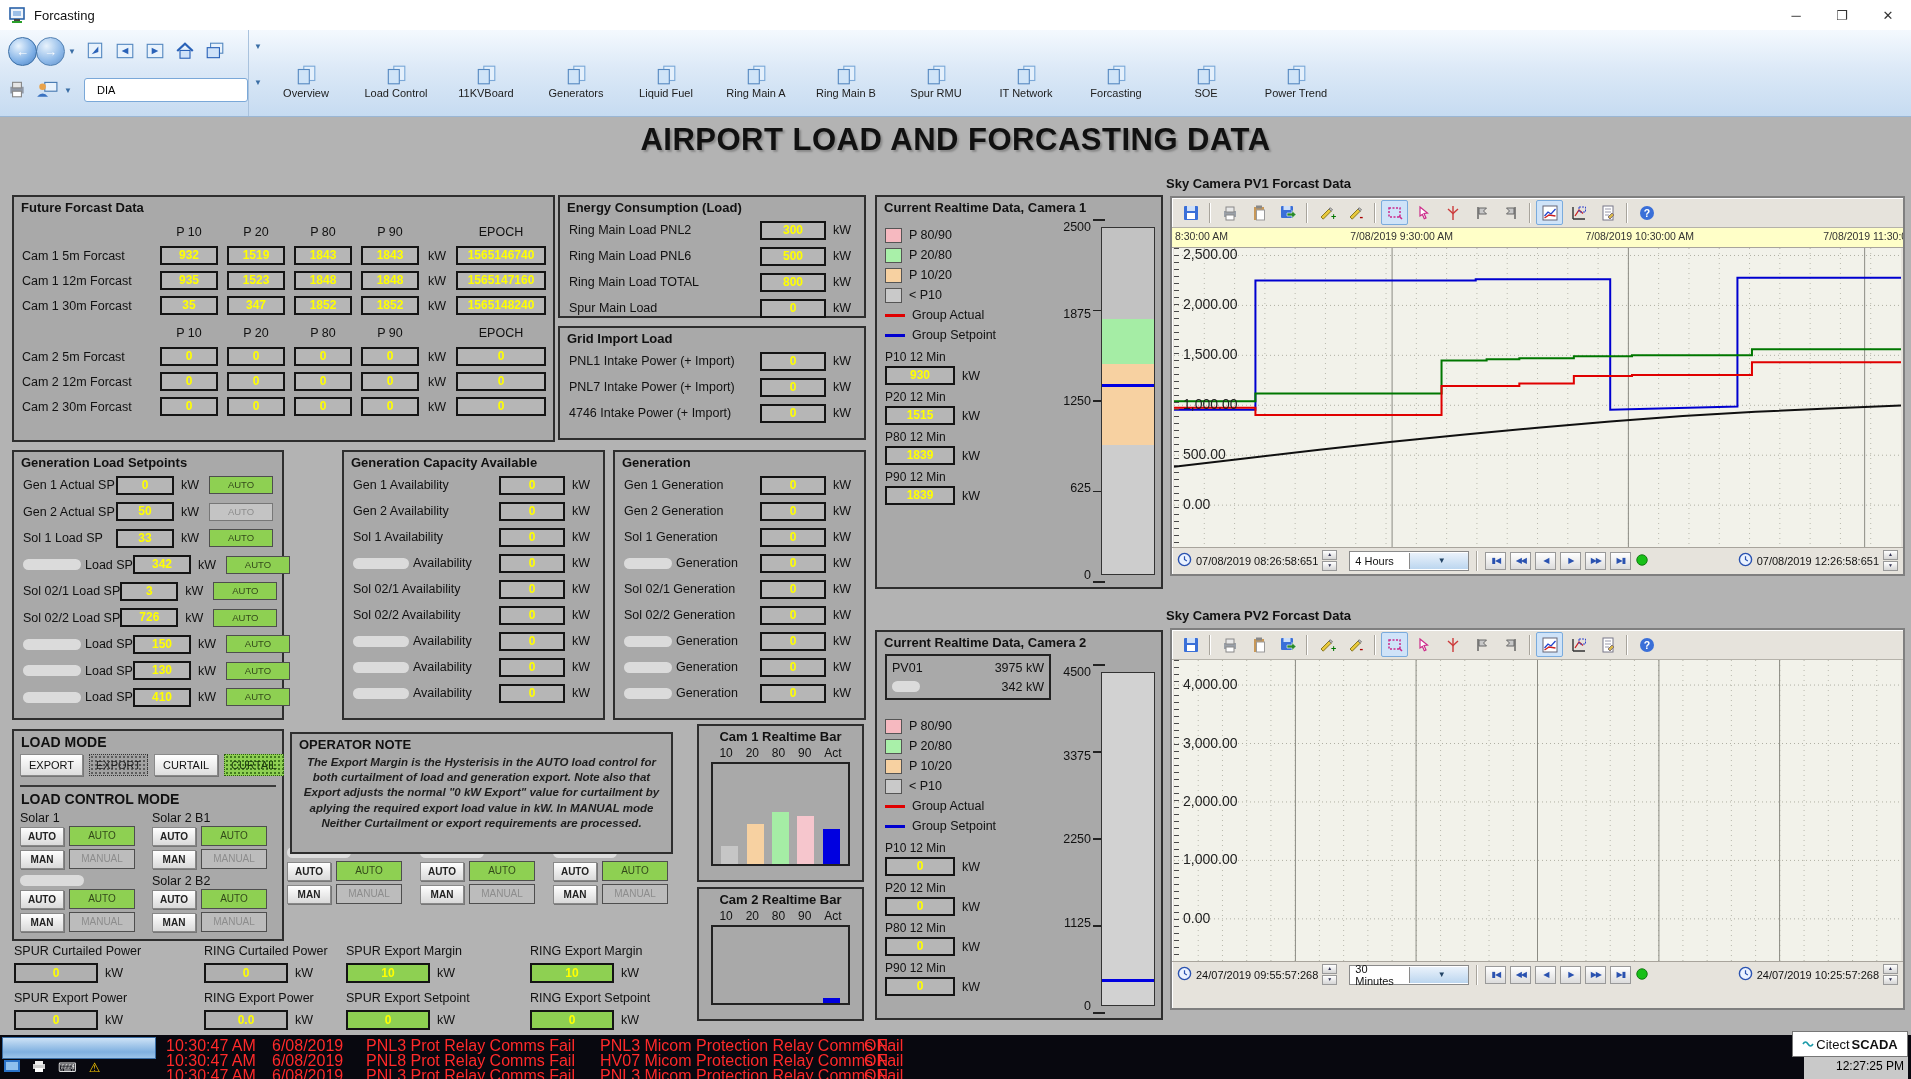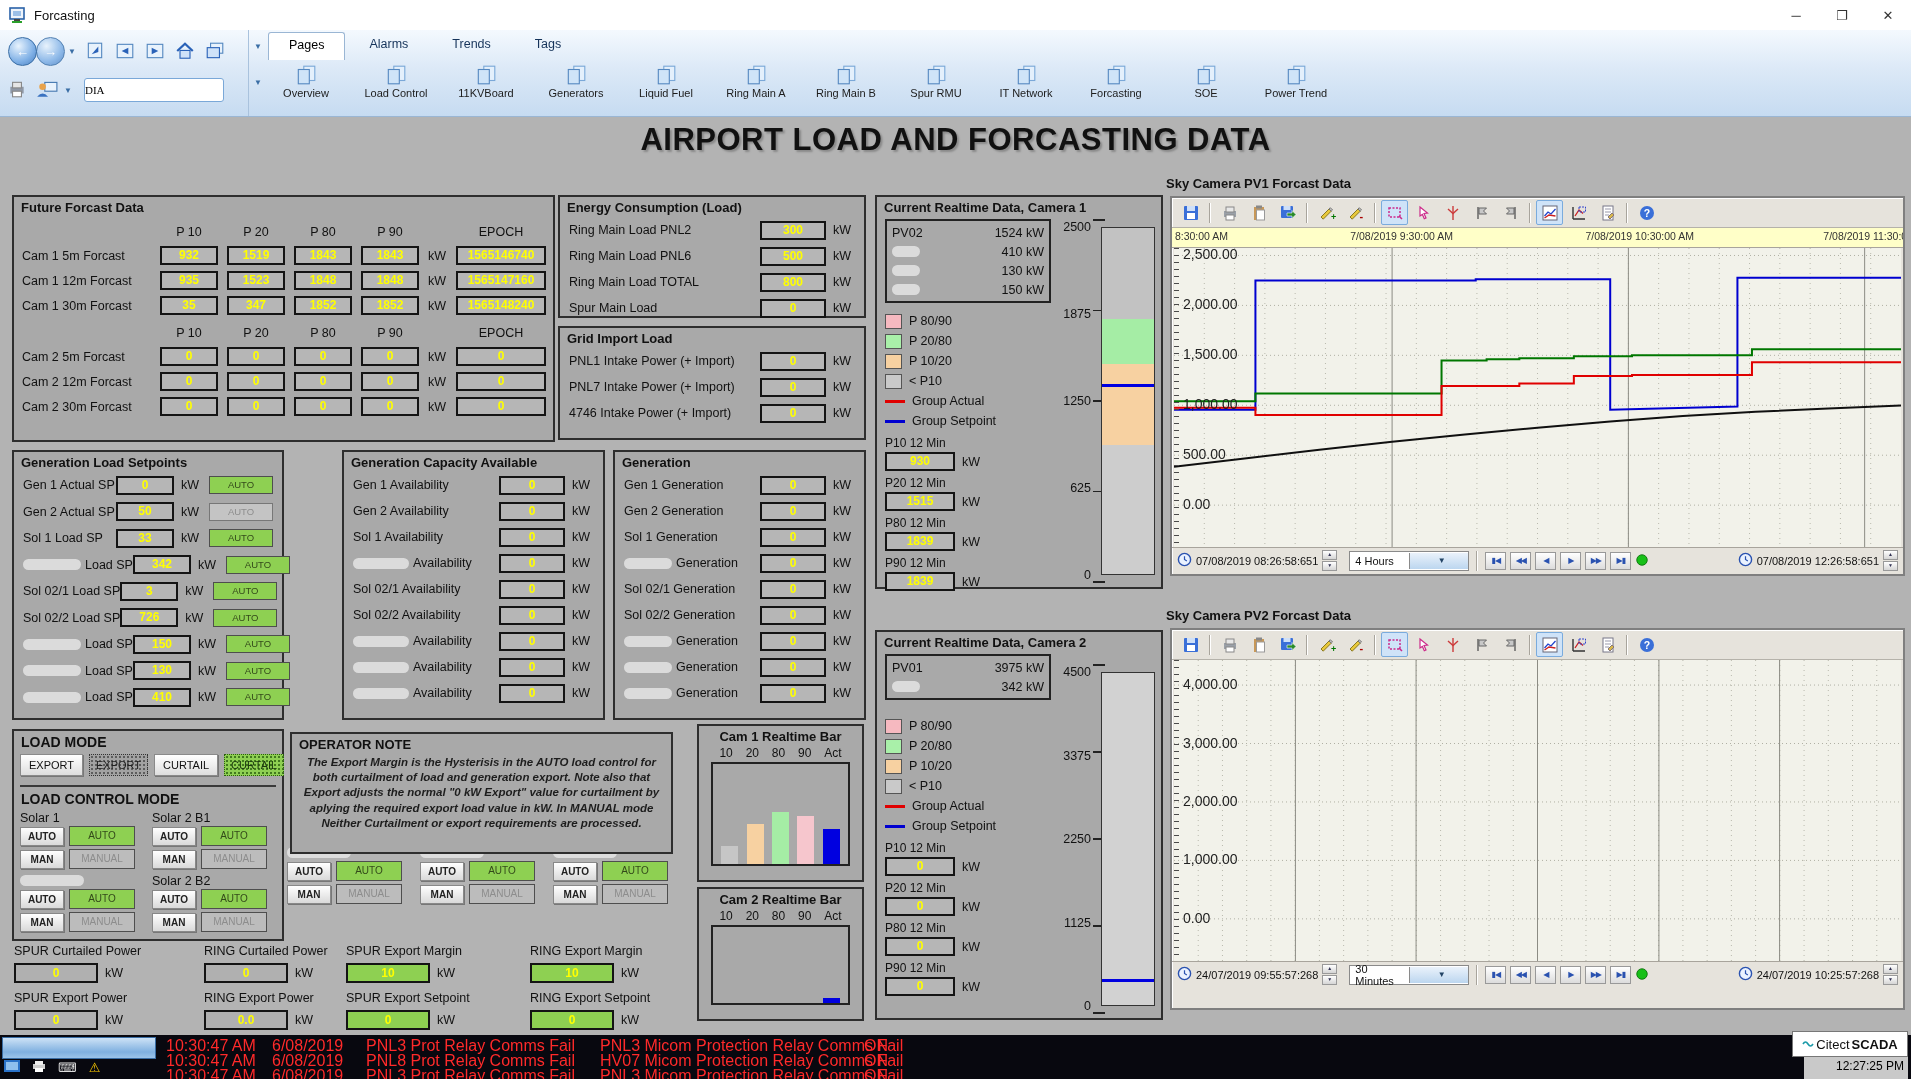--- a/index.html
+++ b/index.html
@@ -14,21 +14,21 @@
   #ribbon{position:absolute;left:0;top:30px;width:1911px;height:86px;
      background:linear-gradient(180deg,#f4f9fe 0%,#dcE9f7 45%,#c6dbf1 100%);border-bottom:1px solid #9ab6d4;}
   .navcluster{position:absolute;left:0;top:0;width:248px;height:86px;border-right:1px solid #a9c2dd;}
   .circbtn{position:absolute;width:27px;height:27px;border-radius:50%;top:7px;
      background:radial-gradient(circle at 35% 30%,#e8f3fd,#7fb0e6 60%,#4a7fc0);border:1px solid #3a6ea5;
      color:#fff;font-size:13px;display:flex;align-items:center;justify-content:center;font-weight:bold;}
   .sqbtn{position:absolute;top:9px;width:25px;height:23px;display:flex;align-items:center;justify-content:center;}
   .caret{font-size:8px;color:#3a6ea5;position:absolute;}
   .nav2{position:absolute;top:44px;left:0;width:248px;height:36px;}
   #addr{position:absolute;left:84px;top:4px;width:138px;height:22px;background:#fff;border:1px solid #7aa8d8;border-radius:3px;
-     font-size:11px;padding:0 0;font-family:Liberation Serif, serif;}
+     font-size:11px;padding:0 12px;font-family:Liberation Sans, sans-serif;}
   .tabs{position:absolute;left:268px;top:2px;height:28px;display:flex;gap:4px;}
   .tab{padding:5px 20px 6px;font-size:12.5px;color:#15335a;border-radius:3px 3px 0 0;}
   .tab.active{background:#fff;border:1px solid #9ab6d4;border-bottom:none;color:#000;}
   #pagesrow{position:absolute;left:268px;top:32px;height:54px;display:flex;gap:14px;}
   .pageitem{width:76px;text-align:center;font-size:11px;color:#1c1c1c;padding-top:2px;}
   .pageitem svg{display:block;margin:0 auto 1px;}
   
   .panel{position:absolute;background:#a9a9a9;border:2px solid #2e2e2e;box-sizing:border-box;}
   .ptitle{font-size:13px;font-weight:bold;padding:3px 7px 2px;}
   #pagetitle{position:absolute;left:0;top:122px;width:1911px;text-align:center;font-size:31px;font-weight:bold;
@@ -203,26 +203,20 @@
             <circle cx="6" cy="7" r="3" fill="#e8a24a"></circle>
             <path d="M1 16 Q6 10 11 16" fill="#3a72c0"></path>
           </svg>
         </div>
       <span class="caret" style="left:64px;top:12px">▼</span>
       <input id="addr" value="DIA" style="">
     </div>
   </div>
   <span class="caret" style="left:254px;top:12px">▼</span>
   <span class="caret" style="left:254px;top:48px">▼</span>
-  <div class="tabs" id="tabs">
-      <div class="tab active">Pages</div>
-      <div class="tab">Alarms</div>
-      <div class="tab">Trends</div>
-      <div class="tab">Tags</div>
-    </div>
   <div id="pagesrow">
       <div class="pageitem">
         <svg width="24" height="22" viewBox="0 0 20 20">
           <rect x="8" y="2" width="10" height="13" fill="#e4f0fc" stroke="#7aa8d8"></rect>
           <rect x="3" y="5" width="10" height="13" fill="#cfe4f8" stroke="#5588c0"></rect>
         </svg>
         <div>Overview</div>
       </div>
       <div class="pageitem">
         <svg width="24" height="22" viewBox="0 0 20 20">
@@ -427,38 +421,20 @@
         <span class="vlabel">4746 Intake Power (+ Import)</span>
         <span class="vbox">0</span>
         <span class="unit">kW</span>
       </div>
     </div>
 </div>
 
 <div class="panel" id="p-cam1" style="left:875px;top:195px;width:288px;height:394px">
   <div class="ptitle">Current Realtime Data, Camera 1</div>
   <div id="cam1-left">
-      <div class="caminfo">
-        <div class="inforow">
-          <span>PV02</span>
-          <span>1524 kW</span>
-        </div>
-        <div class="inforow">
-          <span class="pill" style="width: 28px;"></span>
-          <span>410 kW</span>
-        </div>
-        <div class="inforow">
-          <span class="pill" style="width: 28px;"></span>
-          <span>130 kW</span>
-        </div>
-        <div class="inforow">
-          <span class="pill" style="width: 28px;"></span>
-          <span>150 kW</span>
-        </div>
-      </div>
       <div class="legend" style="margin-top: 8px;">
         <div class="legitem">
           <span class="sw" style="background: rgb(246, 185, 192);"></span>
           <span>P 80/90</span>
         </div>
         <div class="legitem">
           <span class="sw" style="background: rgb(169, 240, 169);"></span>
           <span>P 20/80</span>
         </div>
         <div class="legitem">

